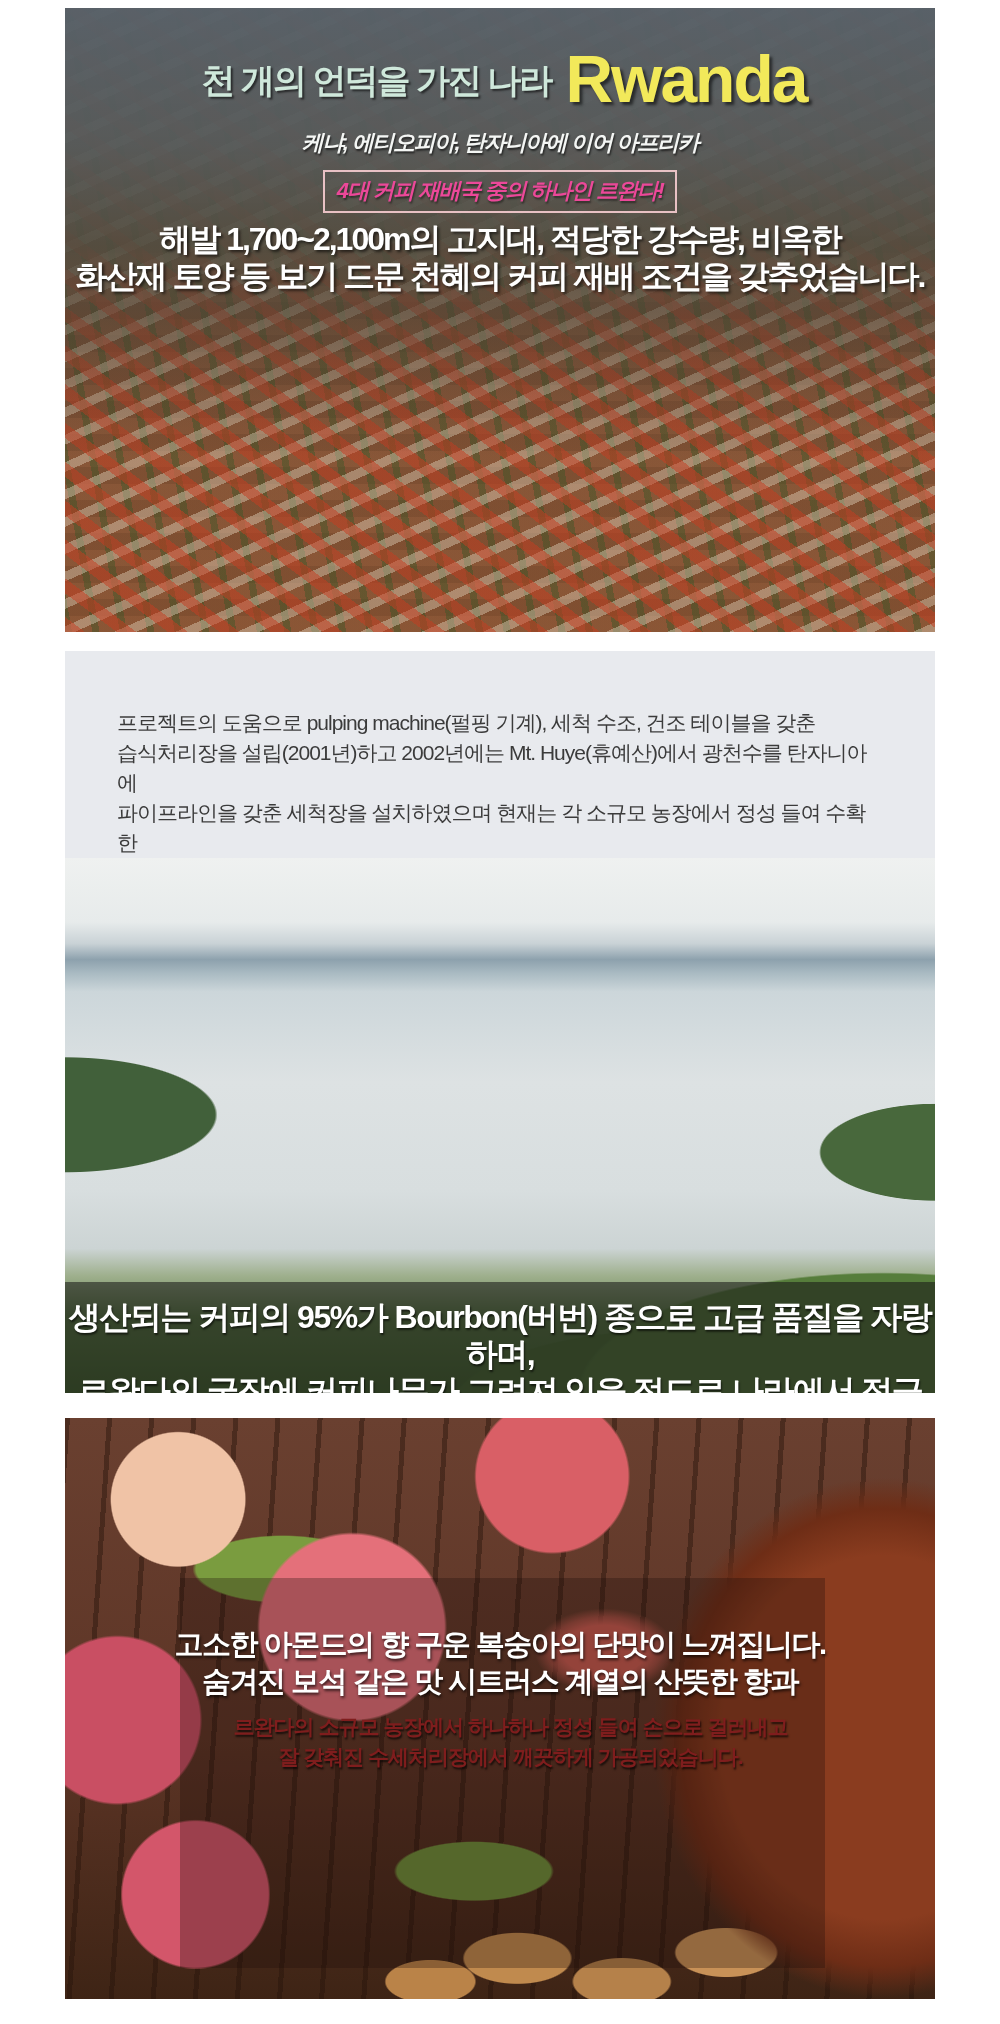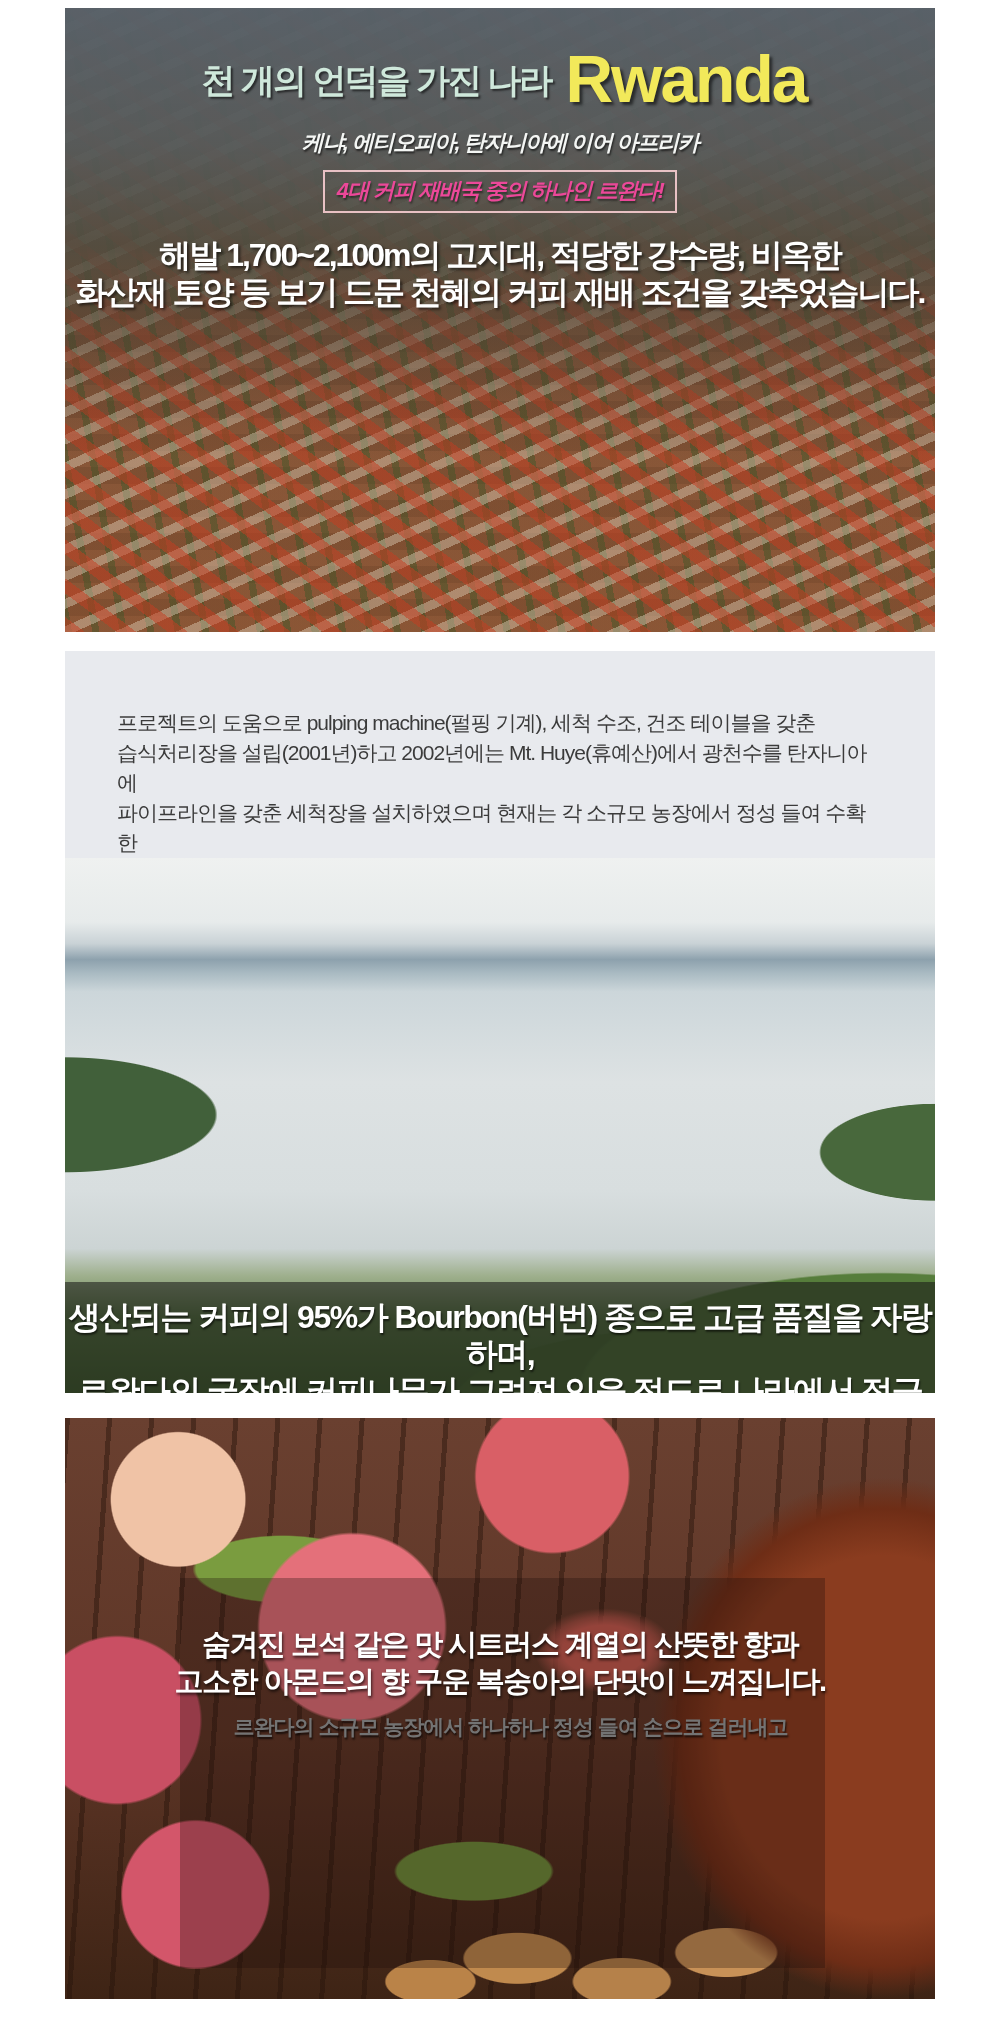--- a/index.html
+++ b/index.html
@@ -52,21 +52,21 @@
   .hero-subtitle-plain {
     color: #f4f6f4; font-size: 22px; font-weight: bold; letter-spacing: -1.5px;
     text-shadow: 1px 2px 2px rgba(0,0,0,.6);
   }
   .hero-subtitle-badge {
     color: #ec4899; font-size: 22px; font-weight: bold; letter-spacing: -1.5px;
     border: 2px solid rgba(248,205,210,.9); padding: 4px 12px 5px;
     text-shadow: 1px 2px 2px rgba(0,0,0,.45);
   }
   .hero-headline {
-    margin-top: 24px; color: #ffffff; font-size: 32px; font-weight: bold;
+    margin-top: 8px; color: #ffffff; font-size: 32px; font-weight: bold;
     letter-spacing: -2px; line-height: 37px; text-shadow: 2px 2px 3px rgba(0,0,0,.6);
   }
 
   
   .pearl { height: 742px; margin-top: 19px; background: #e8eaee; }
   .pearl-text { padding: 57px 52px 0; }
   .pearl-line { color: #3b3b3b; font-size: 21px; letter-spacing: -1px; line-height: 30px; }
   .lake-photo {
     position: absolute; left: 0; right: 0; bottom: 0; height: 535px;
     background-color: #d8dee0;
@@ -118,21 +118,21 @@
     position: absolute; left: 115px; top: 160px; width: 645px; height: 390px;
     background: rgba(30,14,10,.30);
   }
   .tasting-headline {
     position: absolute; left: 0; right: 0; top: 208px; text-align: center;
     color: #ffffff; font-size: 29px; font-weight: bold; letter-spacing: -1.5px;
     line-height: 37px; text-shadow: 1px 2px 3px rgba(0,0,0,.7);
   }
   .tasting-sub {
     position: absolute; left: 0; right: 0; top: 294px; text-align: center;
-    color: #737373; font-size: 21px; font-weight: bold; letter-spacing: -1px;
+    color: #7f1d1d; font-size: 21px; font-weight: bold; letter-spacing: -1px;
     line-height: 30px; text-shadow: 1px 2px 2px rgba(0,0,0,.7); padding-left: 21px;
   }
 </style>
 </head>
 <body>
 
 <div class="page">
 
   <div class="section hero">
     <div class="village-photo"></div>
@@ -165,21 +165,22 @@
         <div class="lake-caption-line">생산되는 커피의 95%가 Bourbon(버번) 종으로 고급 품질을 자랑하며,</div>
         <div class="lake-caption-line">르완다의 국장에 커피나무가 그려져 있을 정도로 나라에서 적극적으로 지원하고 있습니다.</div>
       </div>
     </div>
   </div>
 
   <div class="section tasting">
     <div class="peach-photo"></div>
     <div class="tasting-shade"></div>
     <div class="tasting-headline">
+      <div>고소한 아몬드의 향 구운 복숭아의 단맛이 느껴집니다.</div>
       <div>숨겨진 보석 같은 맛 시트러스 계열의 산뜻한 향과</div>
-      <div>고소한 아몬드의 향 구운 복숭아의 단맛이 느껴집니다.</div>
     </div>
     <div class="tasting-sub">
       <div>르완다의 소규모 농장에서 하나하나 정성 들여 손으로 걸러내고</div>
+      <div>잘 갖춰진 수세처리장에서 깨끗하게 가공되었습니다.</div>
     </div>
   </div>
 
 </div>
 
 </body></html>

